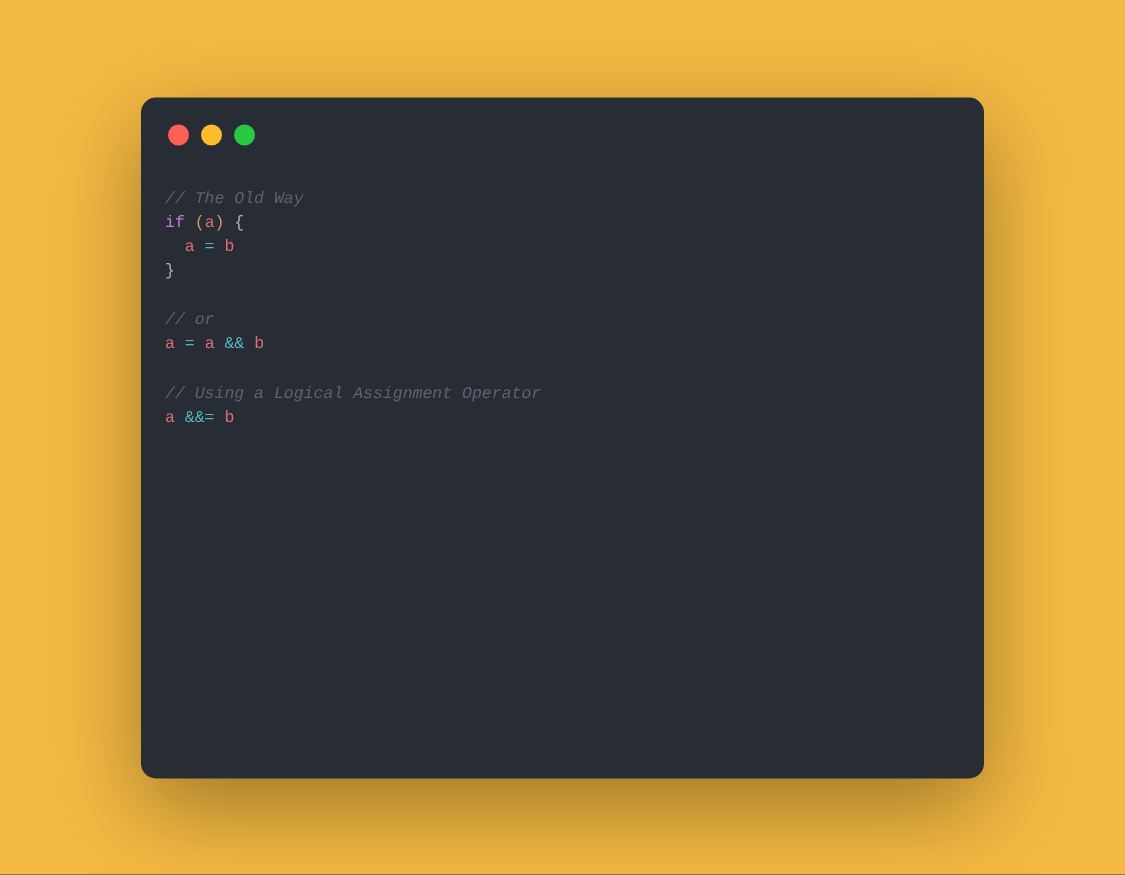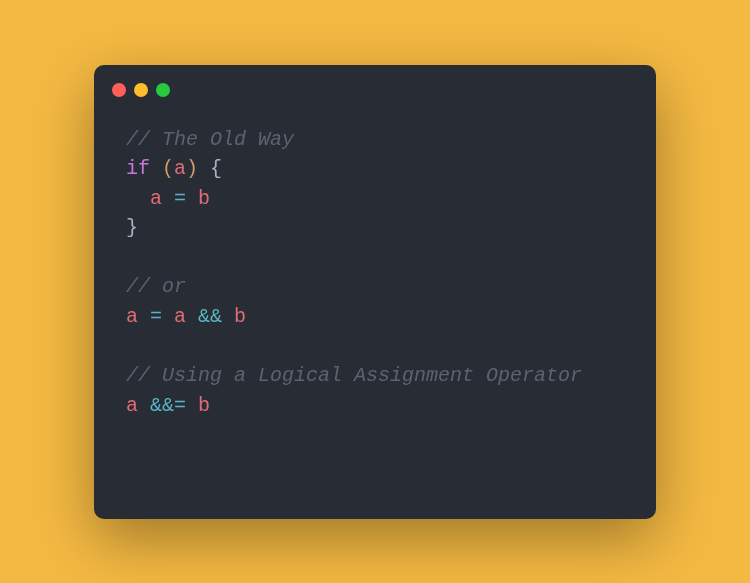--- a/index.html
+++ b/index.html
@@ -27,22 +27,22 @@
   }
   .dot {
     width: 14px;
     height: 14px;
     border-radius: 50%;
   }
   .dot.red { background: #ff5f56; }
   .dot.yellow { background: #ffbd2e; }
   .dot.green { background: #27c93f; }
   .code {
-    padding: 28px 24px 24px 32px;
-    font-size: 20px;
+    padding: 28px 24px 24px 16px;
+    font-size: 11px;
     line-height: 1.48;
     white-space: pre;
     font-style: normal;
   }
   .comment { color: #5c6370; font-style: italic; }
   .keyword { color: #c678dd; }
   .paren   { color: #d19a66; }
   .brace   { color: #abb2bf; }
   .var     { color: #e06c75; }
   .op      { color: #56b6c2; }

